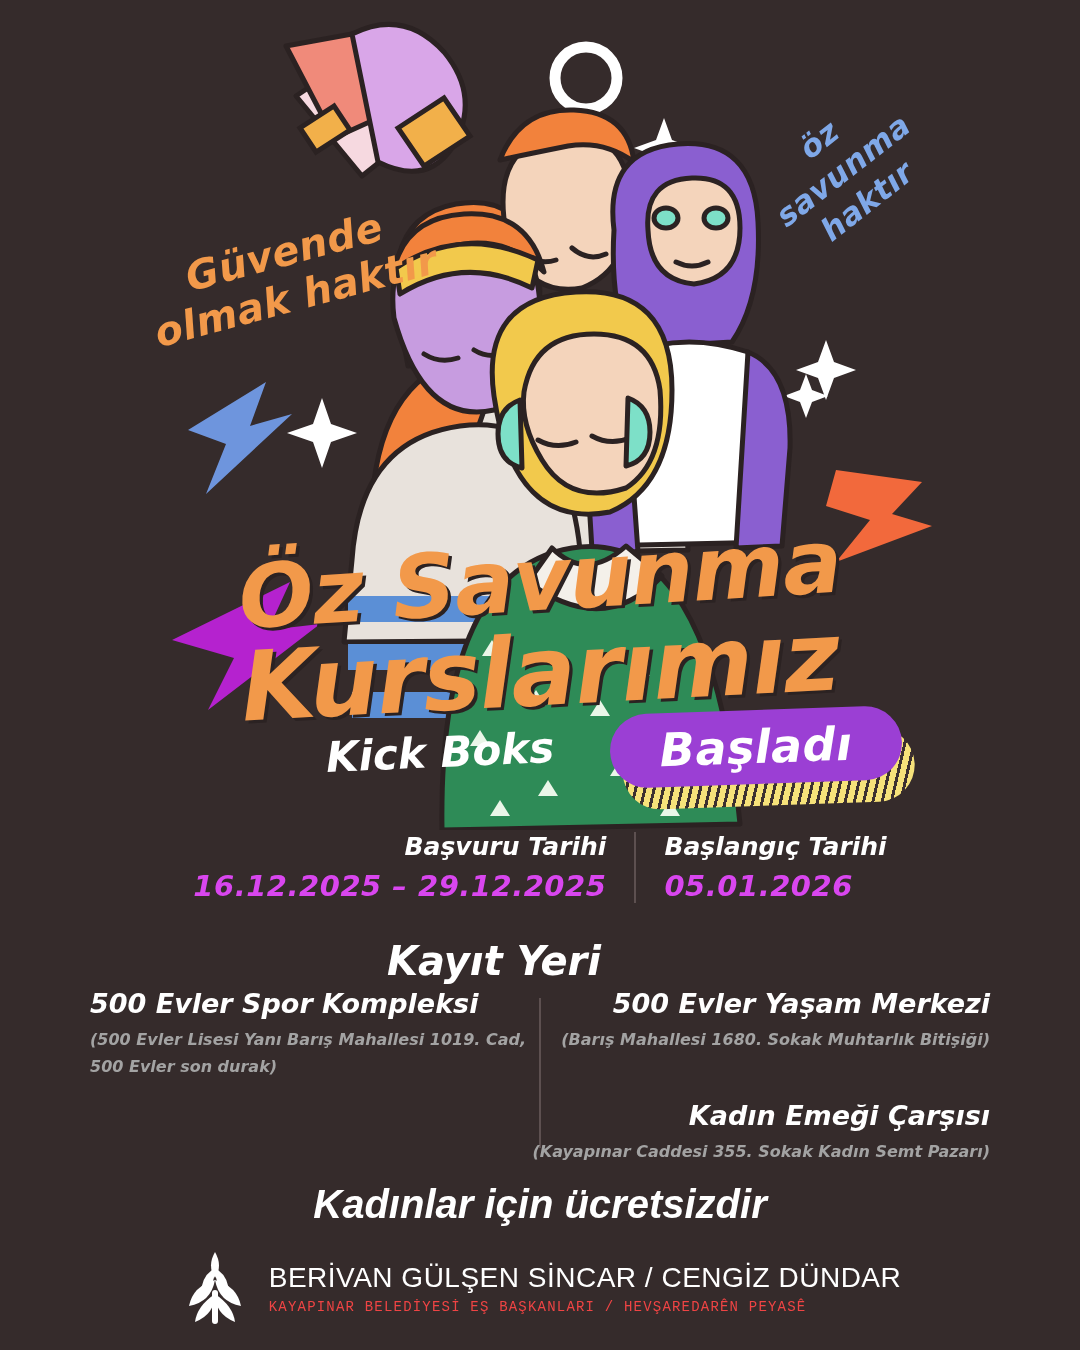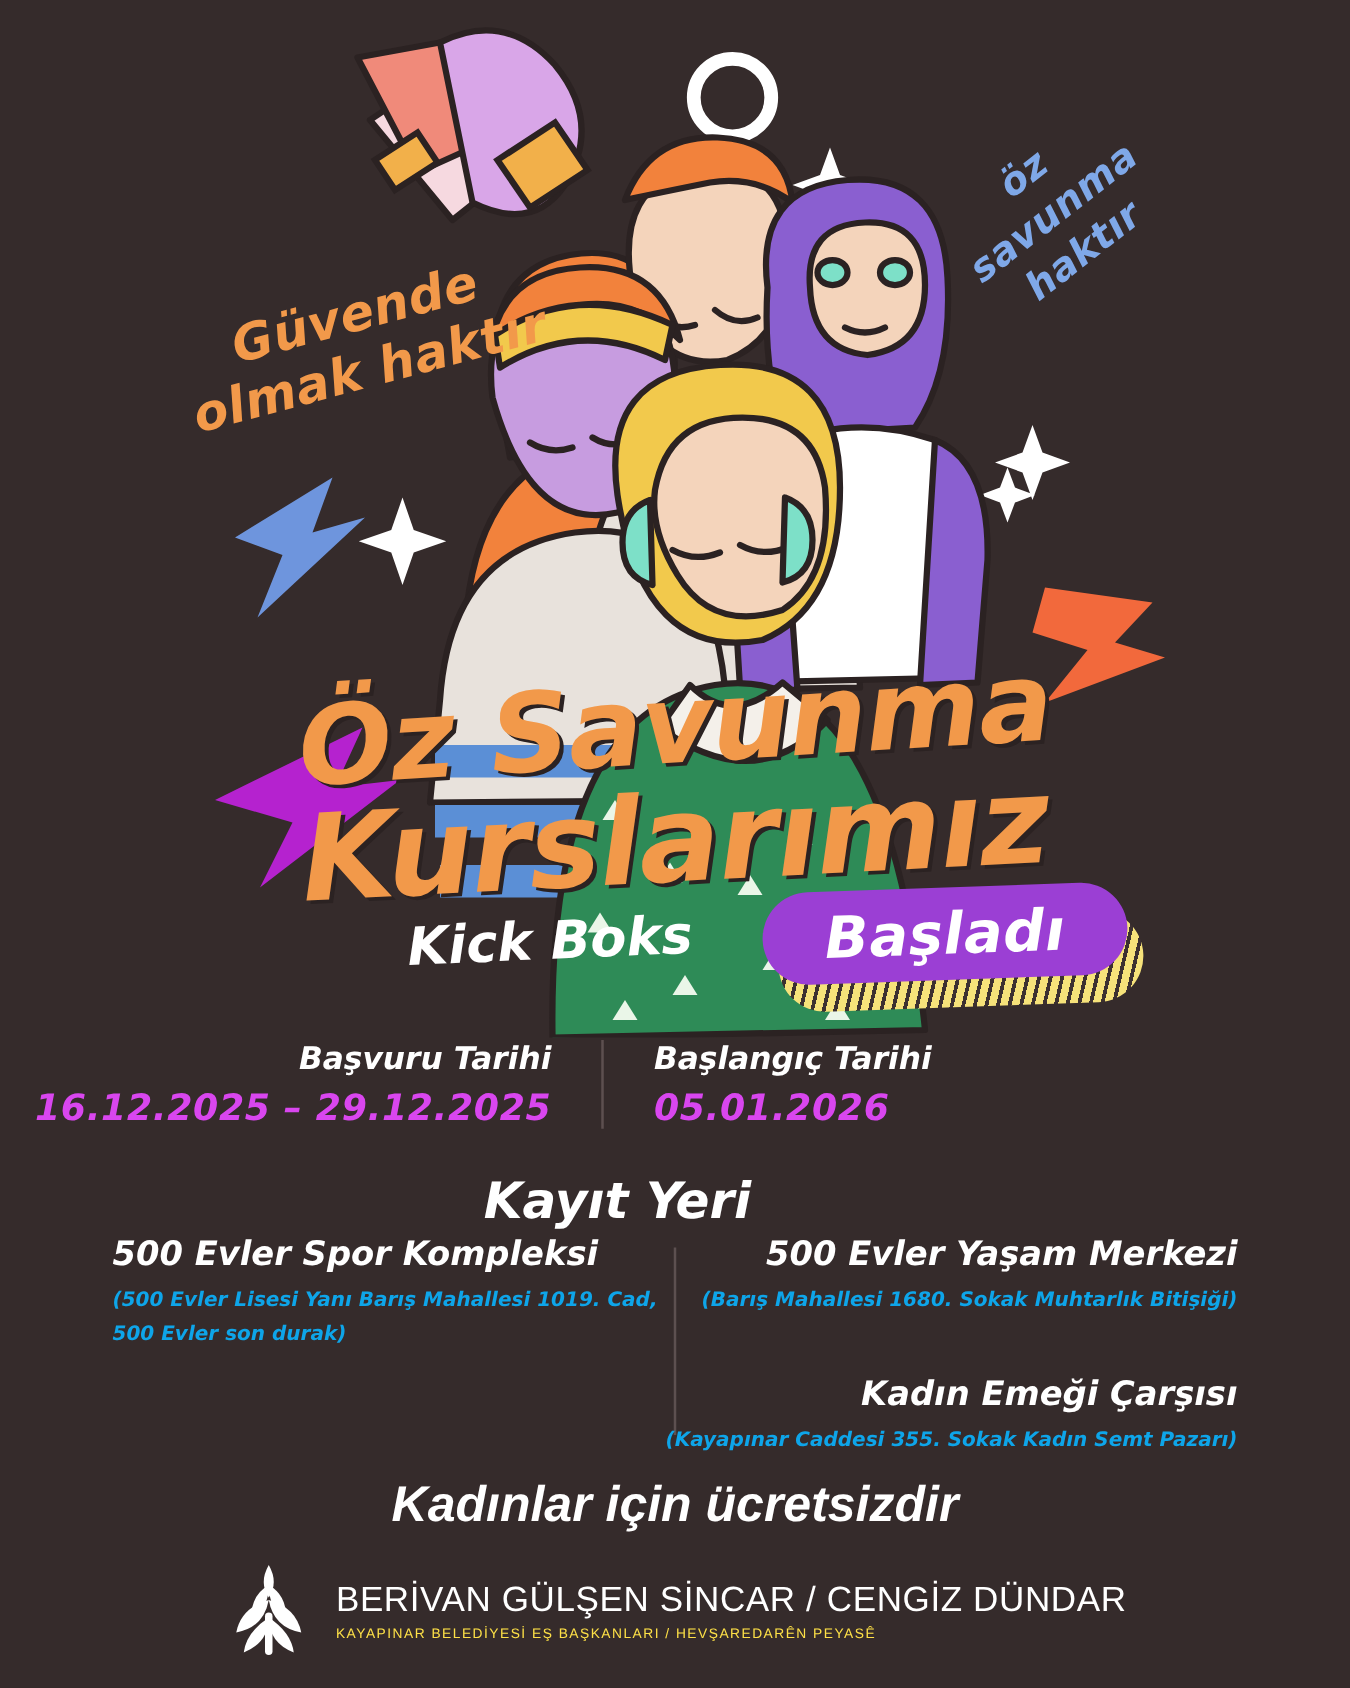--- a/index.html
+++ b/index.html
@@ -84,21 +84,21 @@
     background:#9b3fd4; border-radius:38px;
     display:flex; align-items:center; justify-content:center;
     color:#fff; font-size:46px; font-weight:bold; font-style:italic;
     font-family:"DejaVu Sans", sans-serif;
     letter-spacing:0.5px;
   }
 
   
   .dates {
     position:absolute; left:0; top:832px; width:1080px;
-    display:flex; justify-content:flex-start; align-items:stretch; gap:12px;
+    display:flex; justify-content:center; align-items:stretch; gap:0;
   }
   .date-col { padding:0 28px; }
   .date-col.left { text-align:right; }
   .date-col.right { text-align:left; }
   .date-label {
     font-family:"DejaVu Sans", sans-serif;
     font-style:italic; font-weight:bold;
     font-size:25px; color:#ffffff; margin-bottom:8px;
   }
   .date-value {
@@ -122,21 +122,21 @@
   }
   .venue { position:absolute; width:470px; }
   .venue .v-name {
     font-family:"DejaVu Sans", sans-serif;
     font-style:italic; font-weight:bold;
     font-size:27px; color:#ffffff; margin-bottom:7px;
   }
   .venue .v-addr {
     font-family:"DejaVu Sans", sans-serif;
     font-style:italic; font-weight:bold;
-    font-size:16px; color:#0ea5e9; line-height:1.7;
+    font-size:16px; color:#a3a3a3; line-height:1.7;
   }
   #venue-0 { left:90px; top:0; text-align:left; }
   #venue-1 { left:520px; top:0; width:470px; text-align:right; }
   #venue-2 { left:90px; top:112px; text-align:left; }
   #venue-3 { left:520px; top:112px; width:470px; text-align:right; }
 
   .free-line {
     position:absolute; left:0; top:1182px; width:1080px; text-align:center;
     font-family:Liberation Sans, sans-serif;
     font-style:italic; font-weight:bold;
@@ -147,22 +147,22 @@
   .footer {
     position:absolute; left:0; top:1250px; width:1080px;
     display:flex; align-items:center; justify-content:center; gap:18px;
   }
   .footer-text { text-align:left; }
   .f-names {
     font-family:"Liberation Sans", sans-serif;
     font-weight:normal; font-size:28px; letter-spacing:0.5px; color:#fff;
   }
   .f-sub {
-    font-family:Liberation Sans, sans-serif;
-    font-size:11px; letter-spacing:1.2px; color:#fde047; margin-top:5px;
+    font-family:Liberation Mono, monospace;
+    font-size:14px; letter-spacing:1.2px; color:#ef4444; margin-top:5px;
   }
 </style>
 </head>
 <body>
 
 <div class="poster">
 
   <div class="art">
     <svg class="svg-art" width="1080" height="830" viewBox="0 0 1080 830">
 

